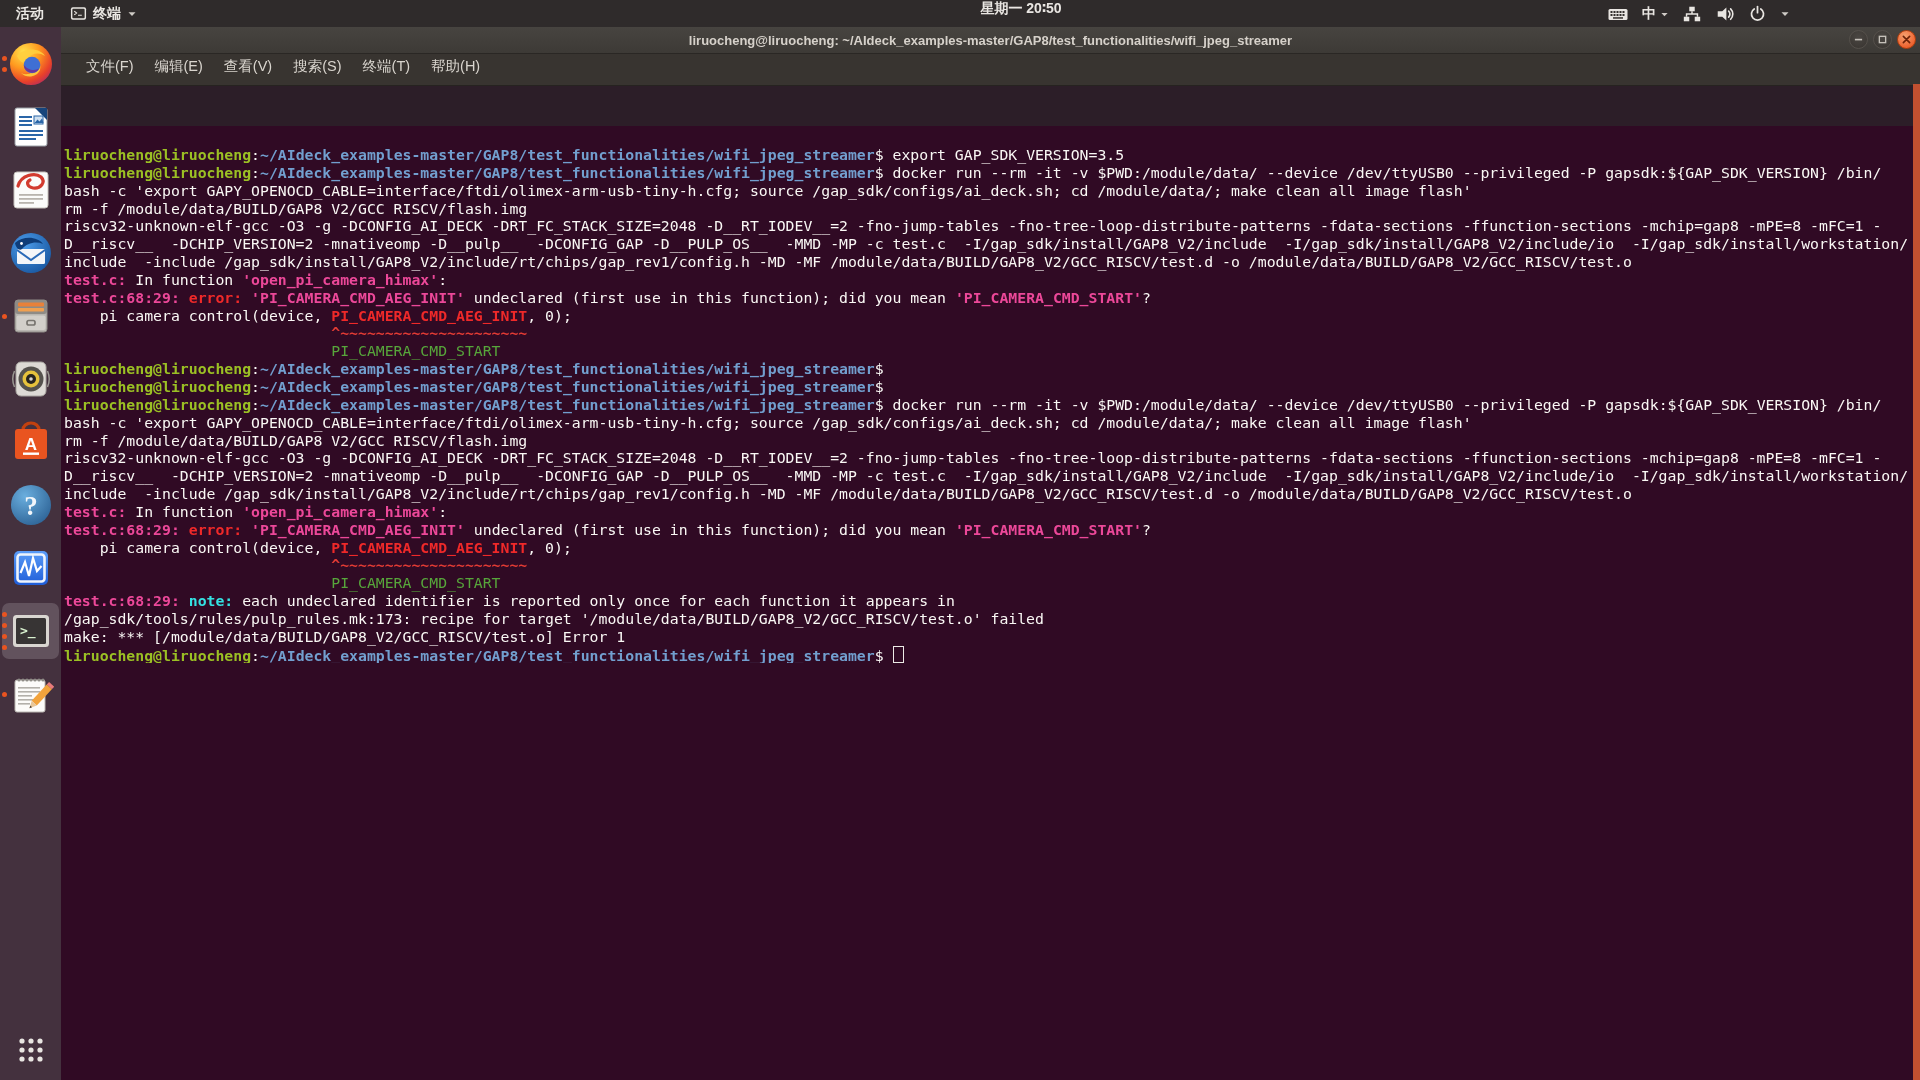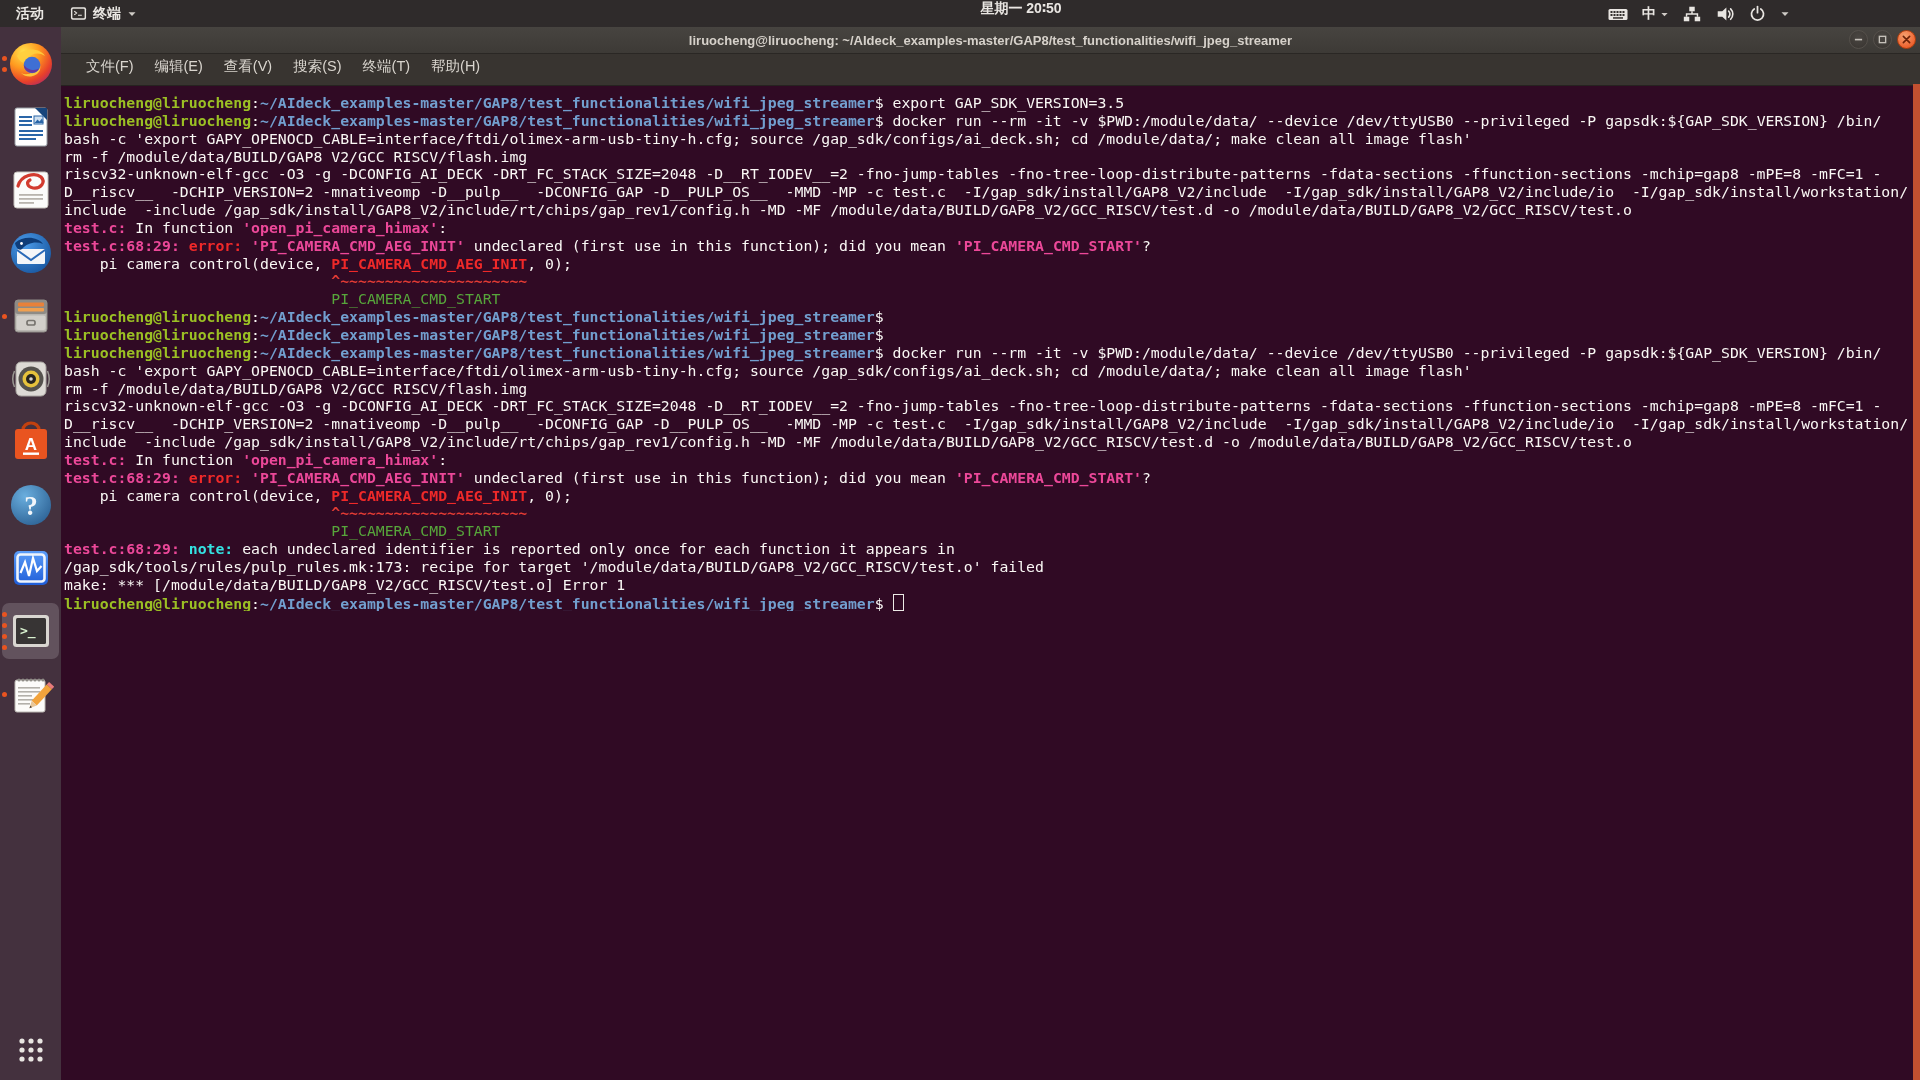--- a/index.html
+++ b/index.html
@@ -39,21 +39,21 @@
     border-bottom:1px solid #2a2724;position:relative;display:flex;align-items:center;justify-content:center;}
   .title{color:#d6d1ca;font-weight:bold;font-size:13px;white-space:nowrap;}
   .winbtns{position:absolute;right:4px;top:3px;display:flex;gap:5px;}
   .wb{width:19px;height:19px;border-radius:50%;display:flex;align-items:center;justify-content:center;}
   .wb.min,.wb.max{background:radial-gradient(circle at 50% 35%,#4a4642,#383430);border:1px solid #55504b;box-sizing:border-box;}
   .wb.close{background:radial-gradient(circle at 40% 30%,#f6a271,#ee6330 70%,#d84f1f);border:1px solid #b4400f;box-sizing:border-box;}
   .menubar{height:31px;flex:0 0 31px;background:#383430;border-bottom:1px solid #262320;
     display:flex;padding-left:16px;}
   .menu-item{color:#d9d5ce;font-size:14.5px;padding:3px 9px;margin-right:3px;border-radius:3px;white-space:nowrap;}
   .content{flex:1 1 auto;background:var(--bg,#300A24);position:relative;overflow:hidden;
-    padding:8px 0 0 3px;cursor:text;}
+    padding:20px 0 0 3px;cursor:text;margin-top:40px;}
   .sb{position:absolute;right:0;top:57px;bottom:0;width:7px;background:var(--sb,#c25030);z-index:15;}
   
   .term-text{font-family:"DejaVu Sans Mono","Liberation Mono",monospace;font-size:14.8px;}
   .tl{white-space:pre;height:17.85px;line-height:17.85px;overflow:hidden;color:var(--fg,#faf8f5);}
   .g{color:var(--g,#9bc024);font-weight:bold;}
   .p{color:var(--p,#729fcf);font-weight:bold;}
   .w{color:var(--fg,#faf8f5);}
   .b{color:#ec4899;font-weight:bold;}
   .r{color:var(--r,#ef2929);font-weight:bold;}
   .rc{color:#e23b34;font-weight:bold;}

